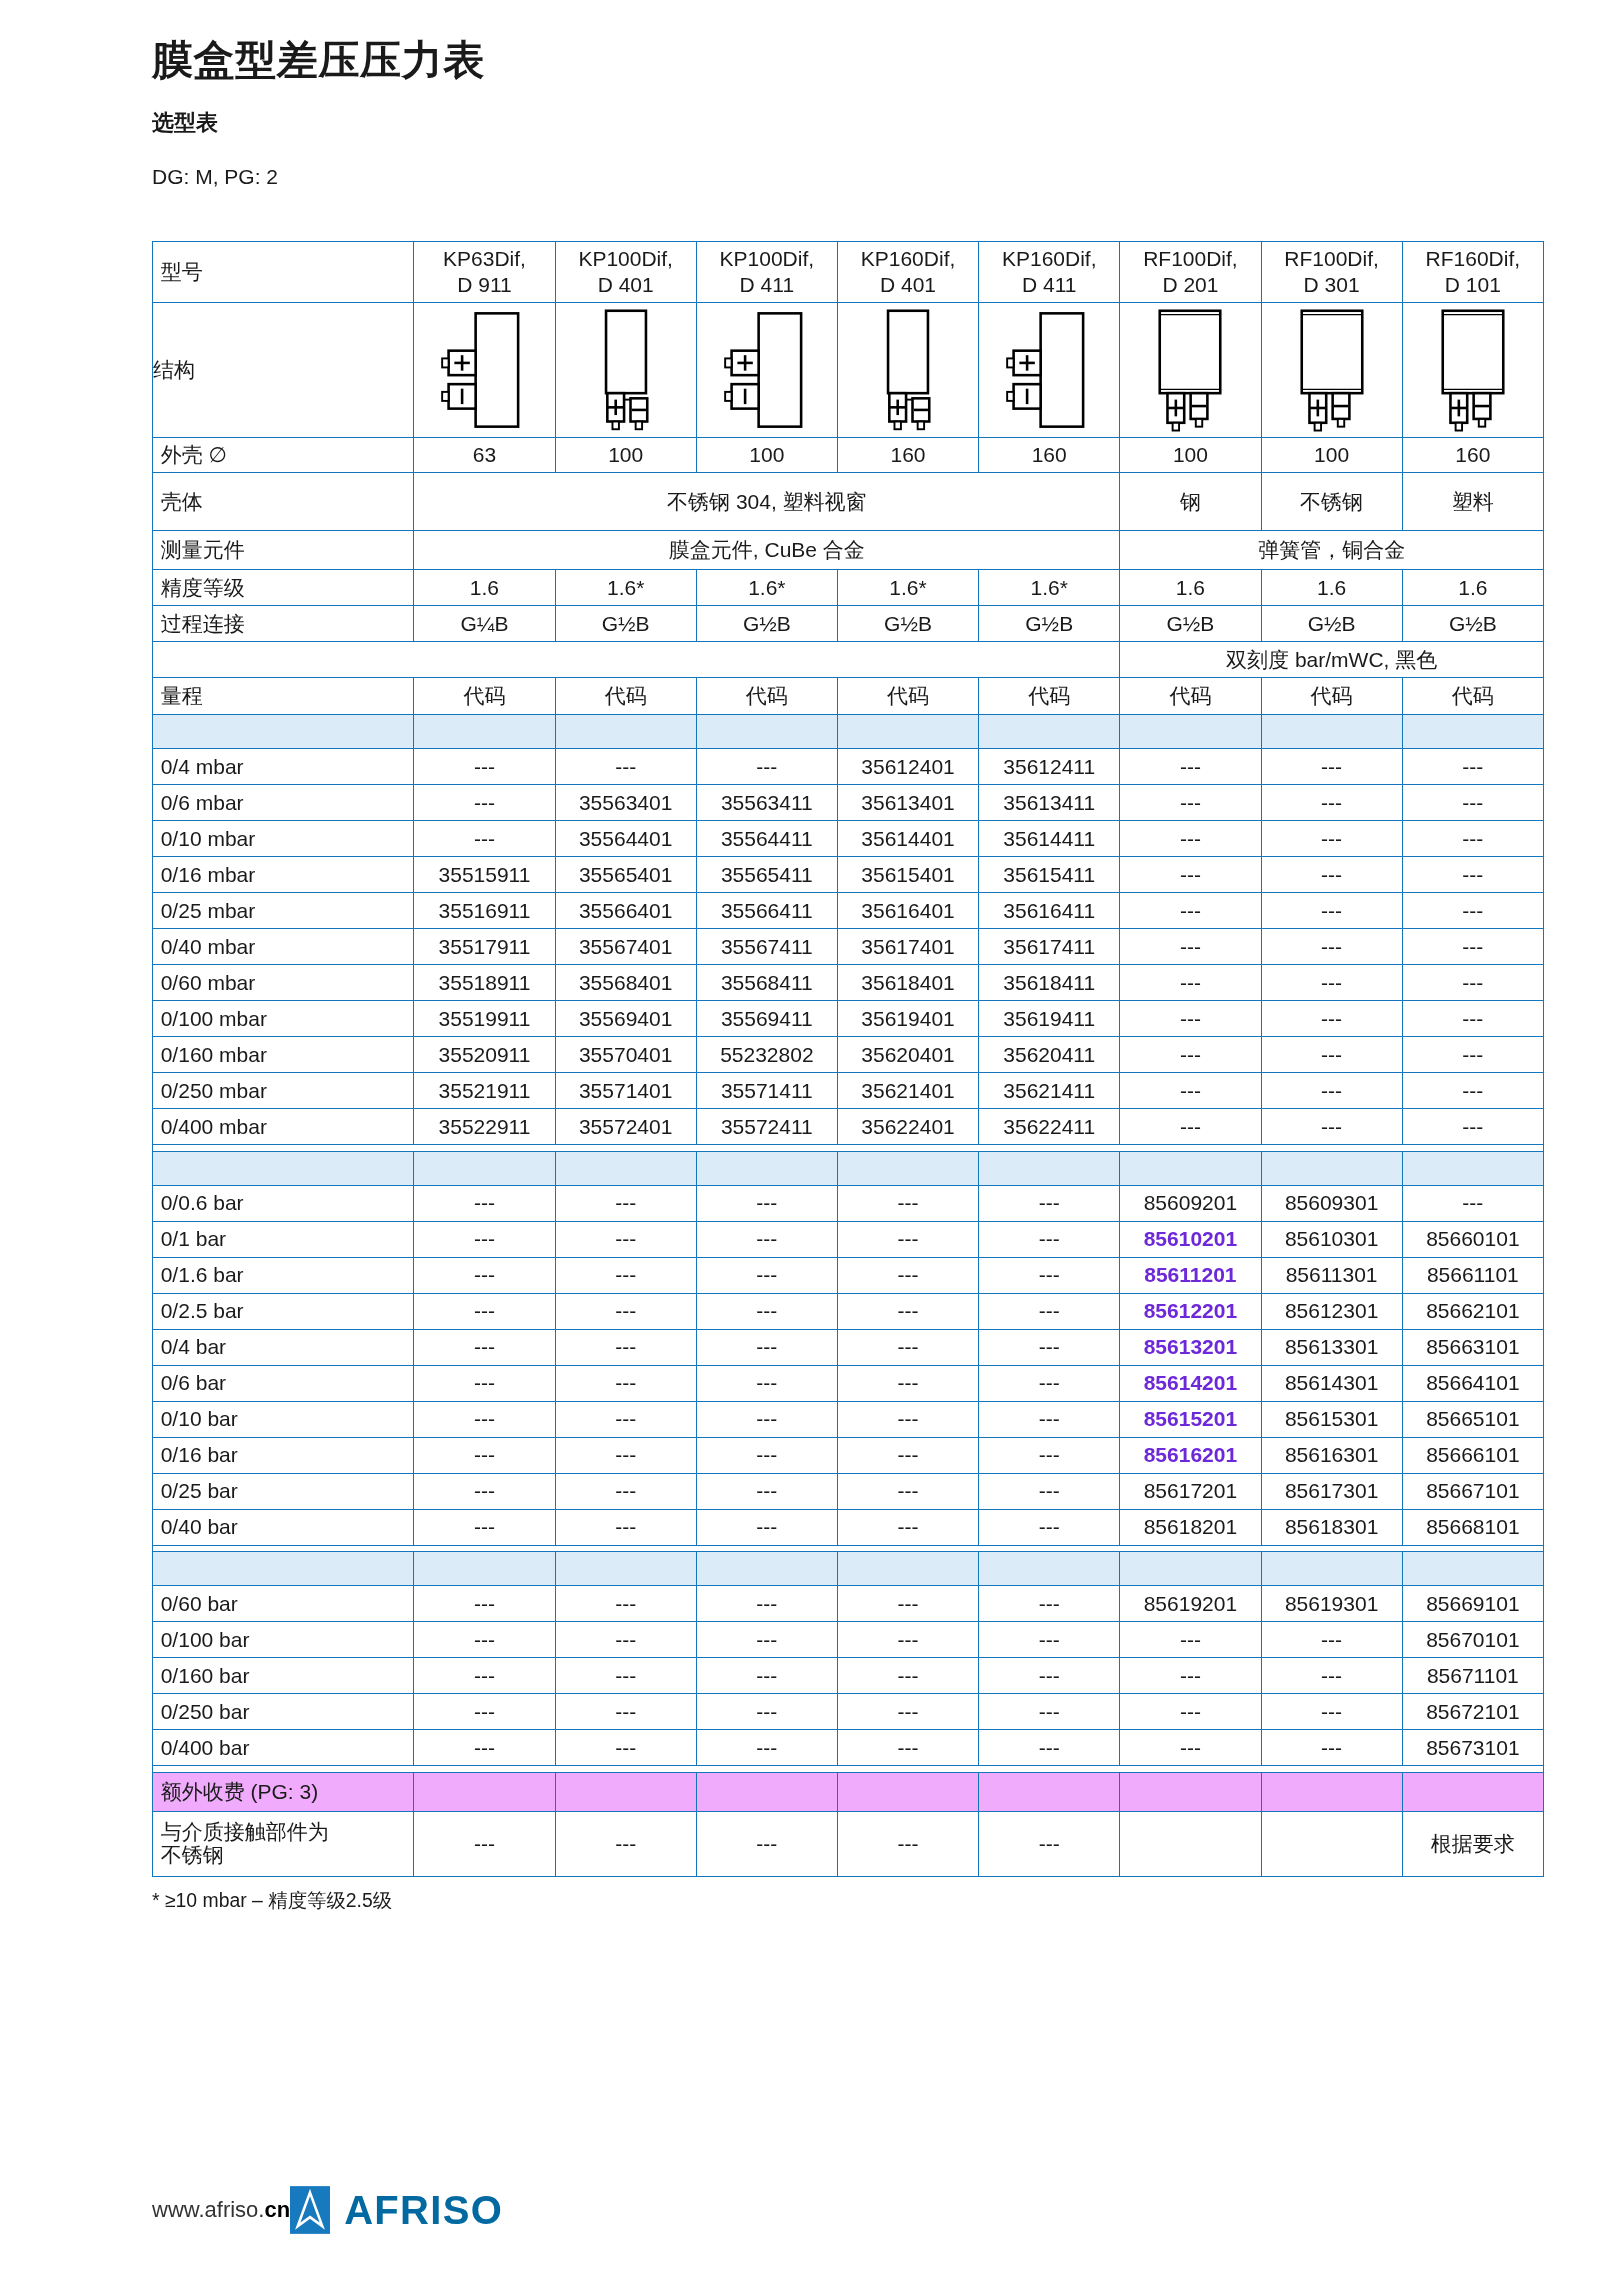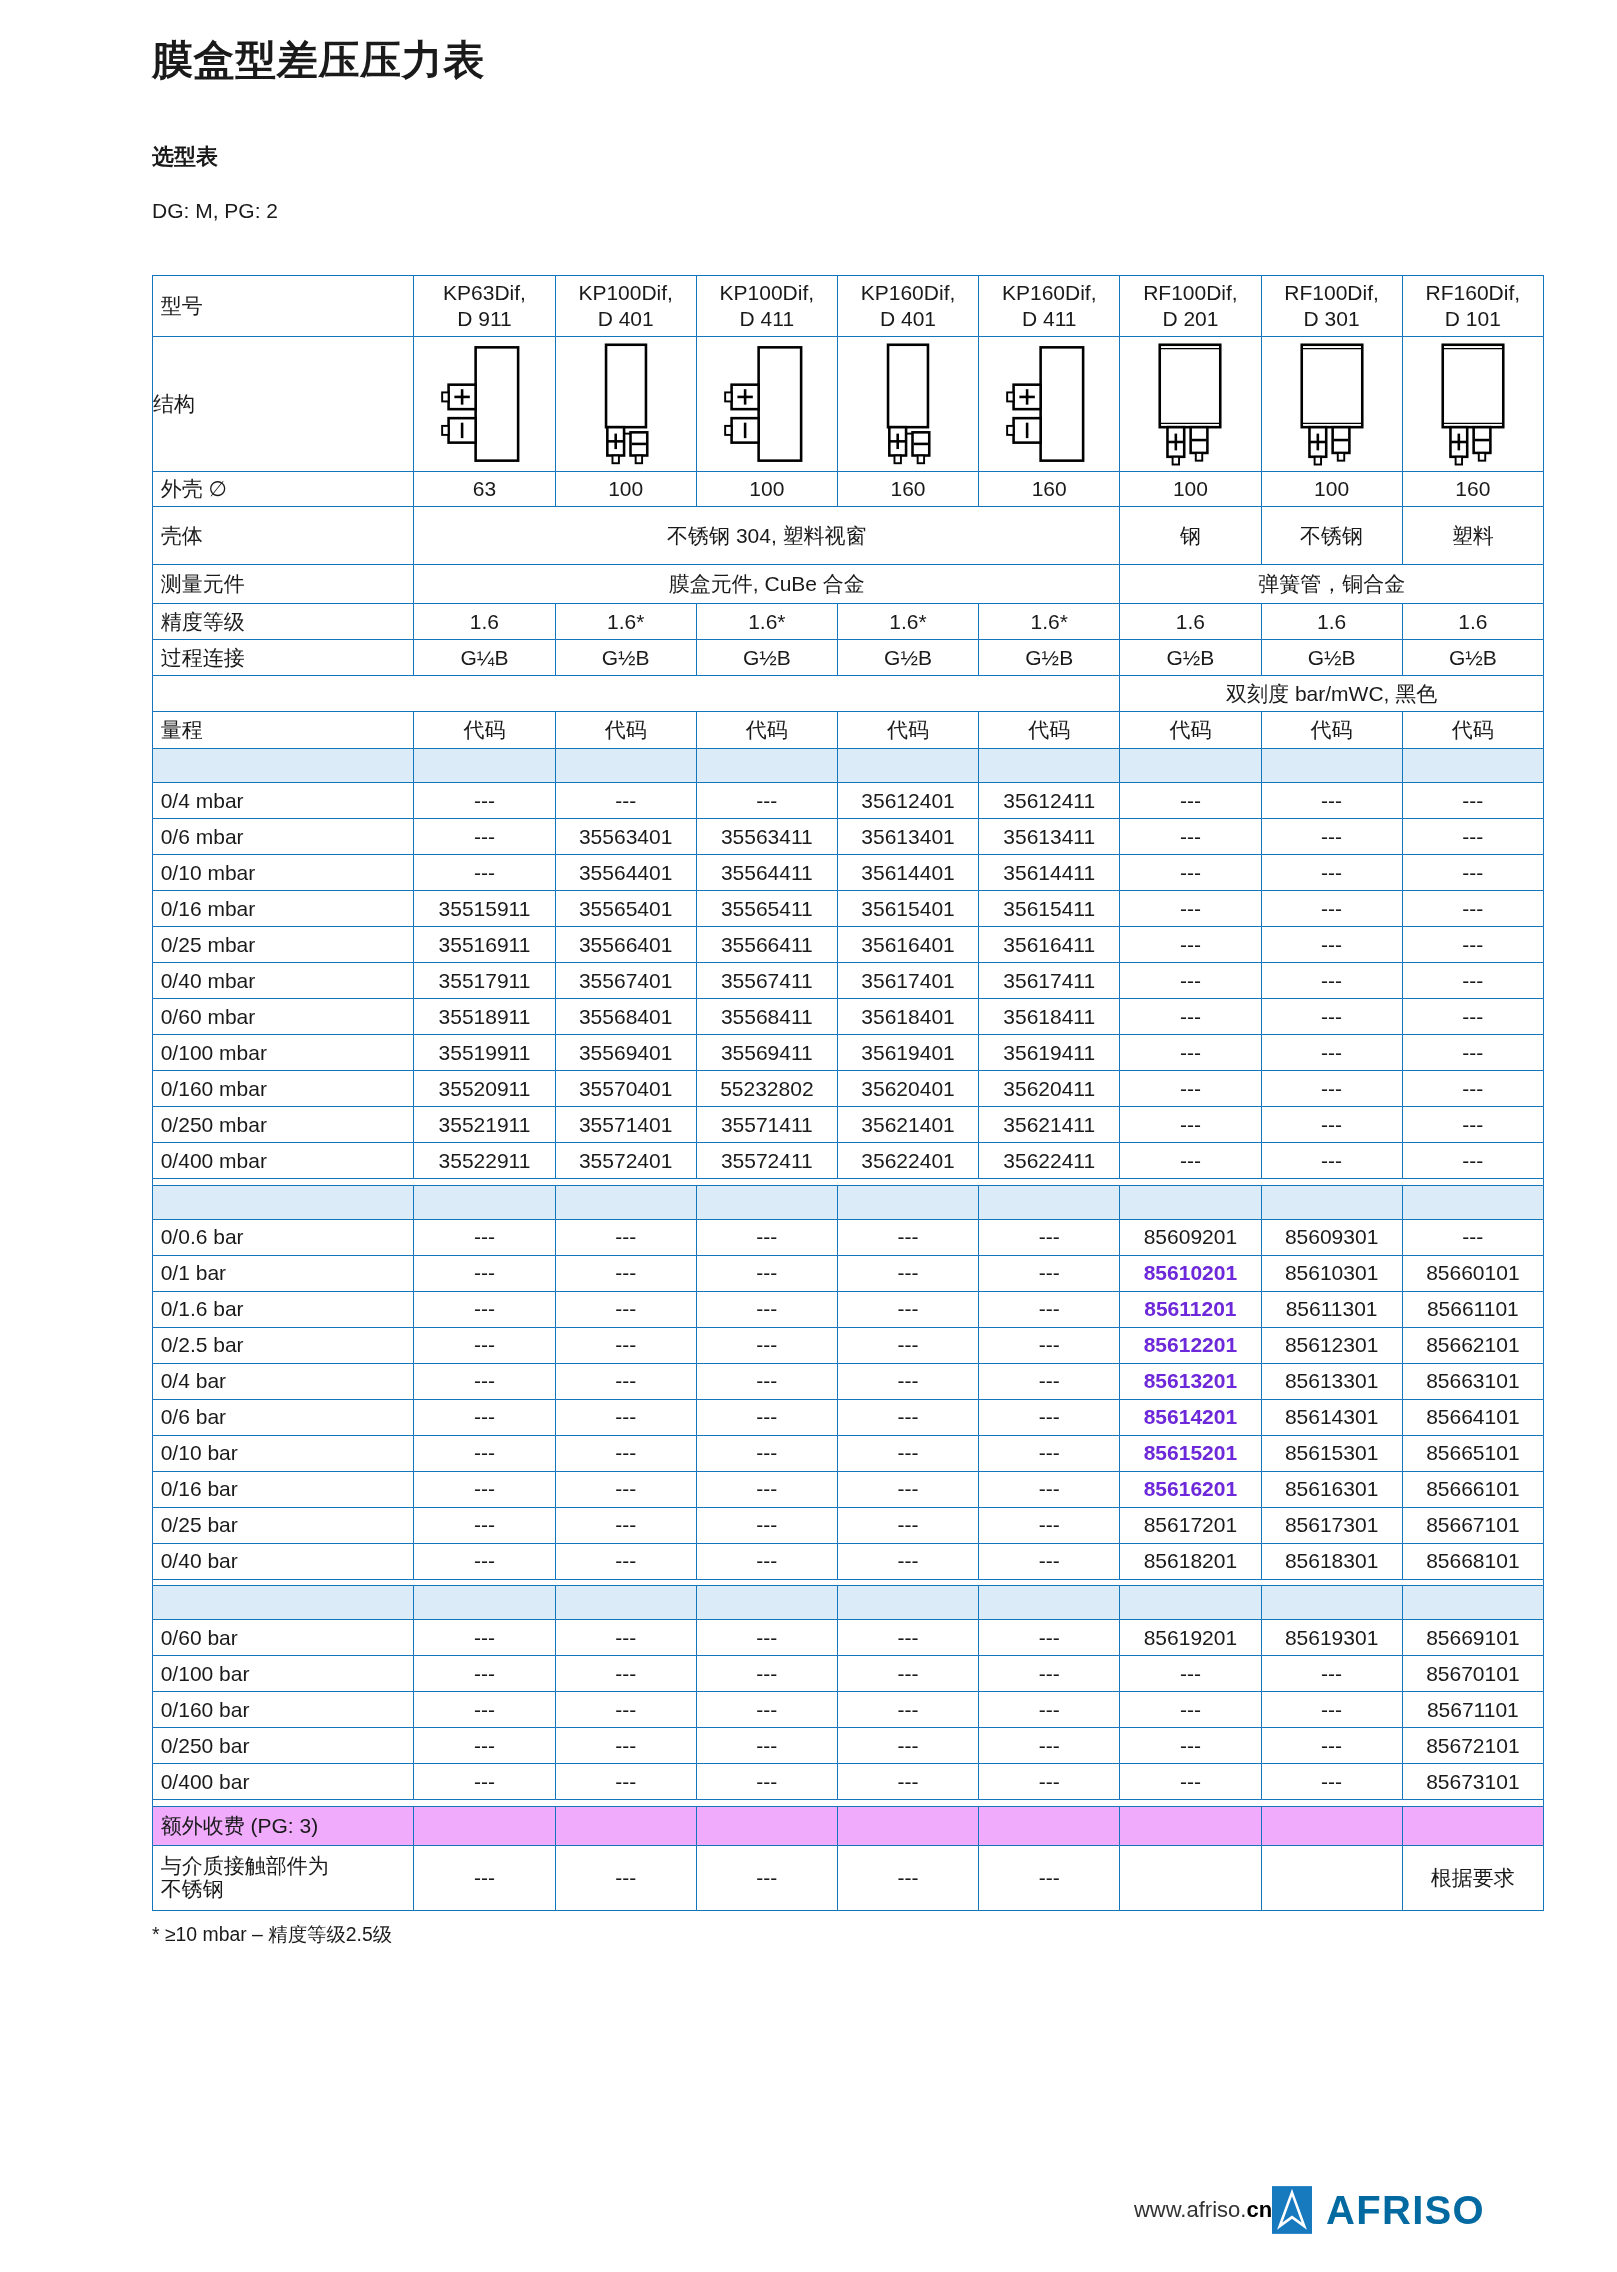--- a/index.html
+++ b/index.html
@@ -4,21 +4,21 @@
 <style>
   *{box-sizing:border-box;}
   html,body{margin:0;padding:0;}
   body{
     width:1618px;height:2273px;background:#ffffff;
     font-family:"Liberation Sans","DejaVu Sans",sans-serif;
     color:#1a1a1a;position:relative;
   }
   .content{padding-left:152px;padding-top:40px;width:1618px;}
   .page-title{font-size:41px;font-weight:700;letter-spacing:0.6px;margin:0;line-height:1;}
-  .subtitle{margin-top:65px;font-size:22px;font-weight:700;line-height:1;}
+  .subtitle{margin-top:31px;font-size:22px;font-weight:700;line-height:1;}
   .dg-line{margin-top:32px;font-size:21px;line-height:1;}
   table.sel{margin-top:54px;border-collapse:collapse;table-layout:fixed;width:1392px;}
   table.sel td{
     border:1.9px solid #1376bd;font-size:21px;vertical-align:middle;
     padding:0 7.7px;overflow:hidden;
   }
   td.lbl{text-align:left;padding-left:10.3px;}
   td.val{text-align:center;}
   td.num{font-size:22px;}
   .hl{color:#6d28d9;font-weight:700;}
@@ -34,21 +34,21 @@
   tr.r-range td{height:37px;}
   tr.sep-blue td{height:34px;background:#dcebf8;padding:0;}
   tr.thin-white td{height:6.5px;padding:0;}
   tr.data-row td{height:36px;}
   tr.extra-row td{height:39px;background:#f0abfc;}
   tr.wetted-row td{height:65px;}
   td.wet-lbl{white-space:pre-line;line-height:1.05;}
   .footnote{margin-top:14px;font-size:19.4px;line-height:1;}
   .footer{
     position:absolute;left:152px;top:2187px;width:1333px;
-    display:flex;justify-content:flex-end;align-items:center;height:45px;
+    display:flex;justify-content:flex-start;align-items:center;height:45px;
   }
   .site-url{font-size:22px;}
   .site-url .pre{color:#333333;font-weight:400;}
   .site-url .suf{color:#000000;font-weight:700;}
   .brand{display:flex;align-items:center;gap:14px;}
   .brand-word{font-size:40px;font-weight:700;letter-spacing:1.3px;color:#0369a1;line-height:1;}
   .struct-svg{display:block;margin:0 auto;}
 </style>
 </head>
 <body>

